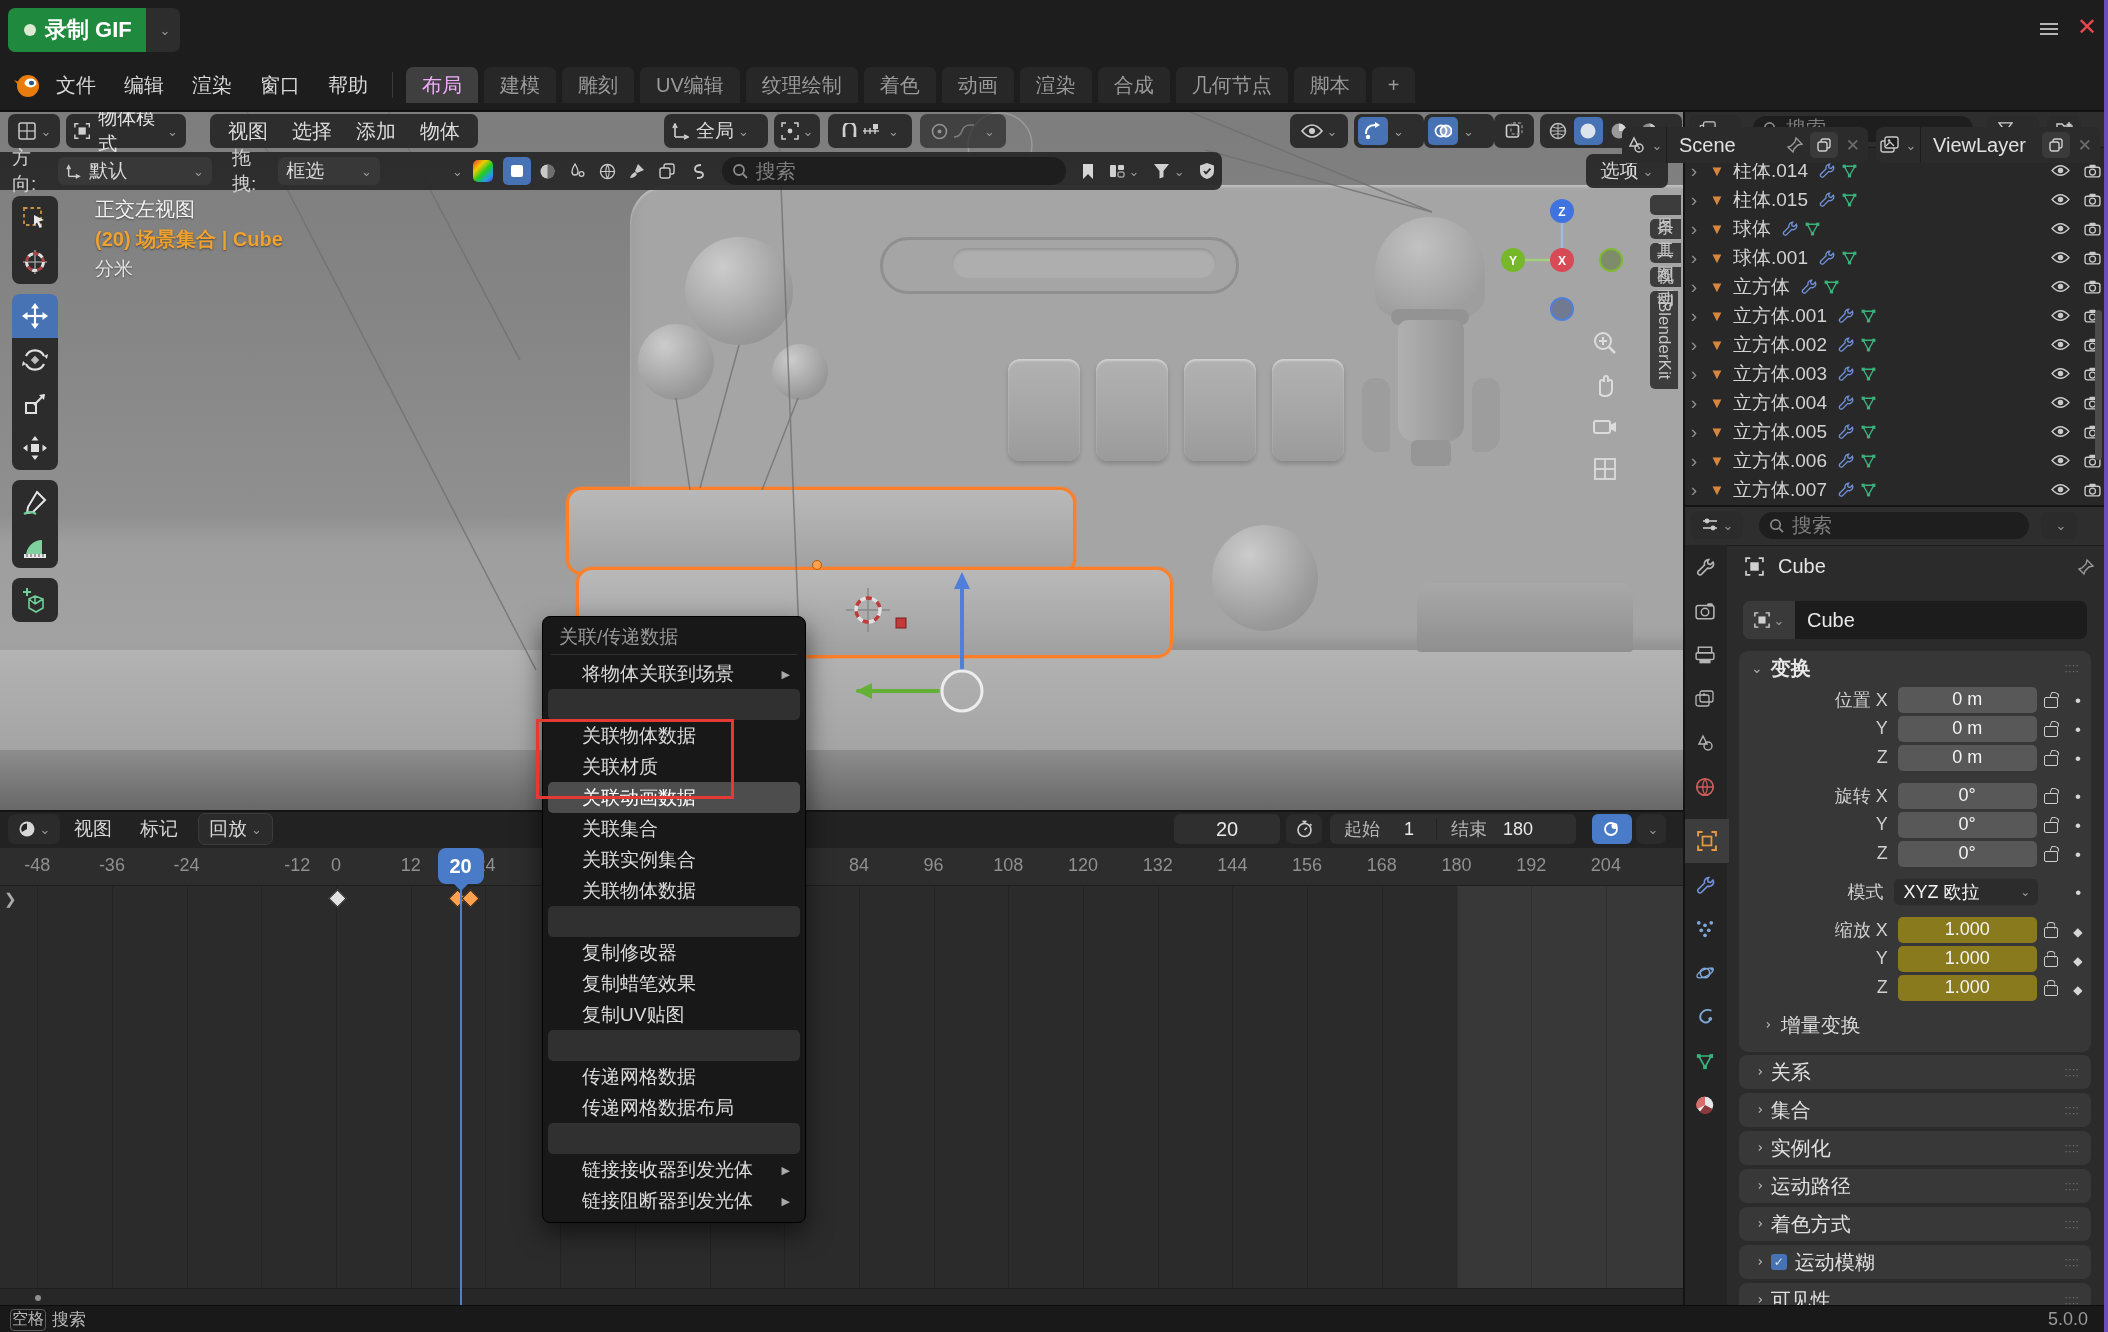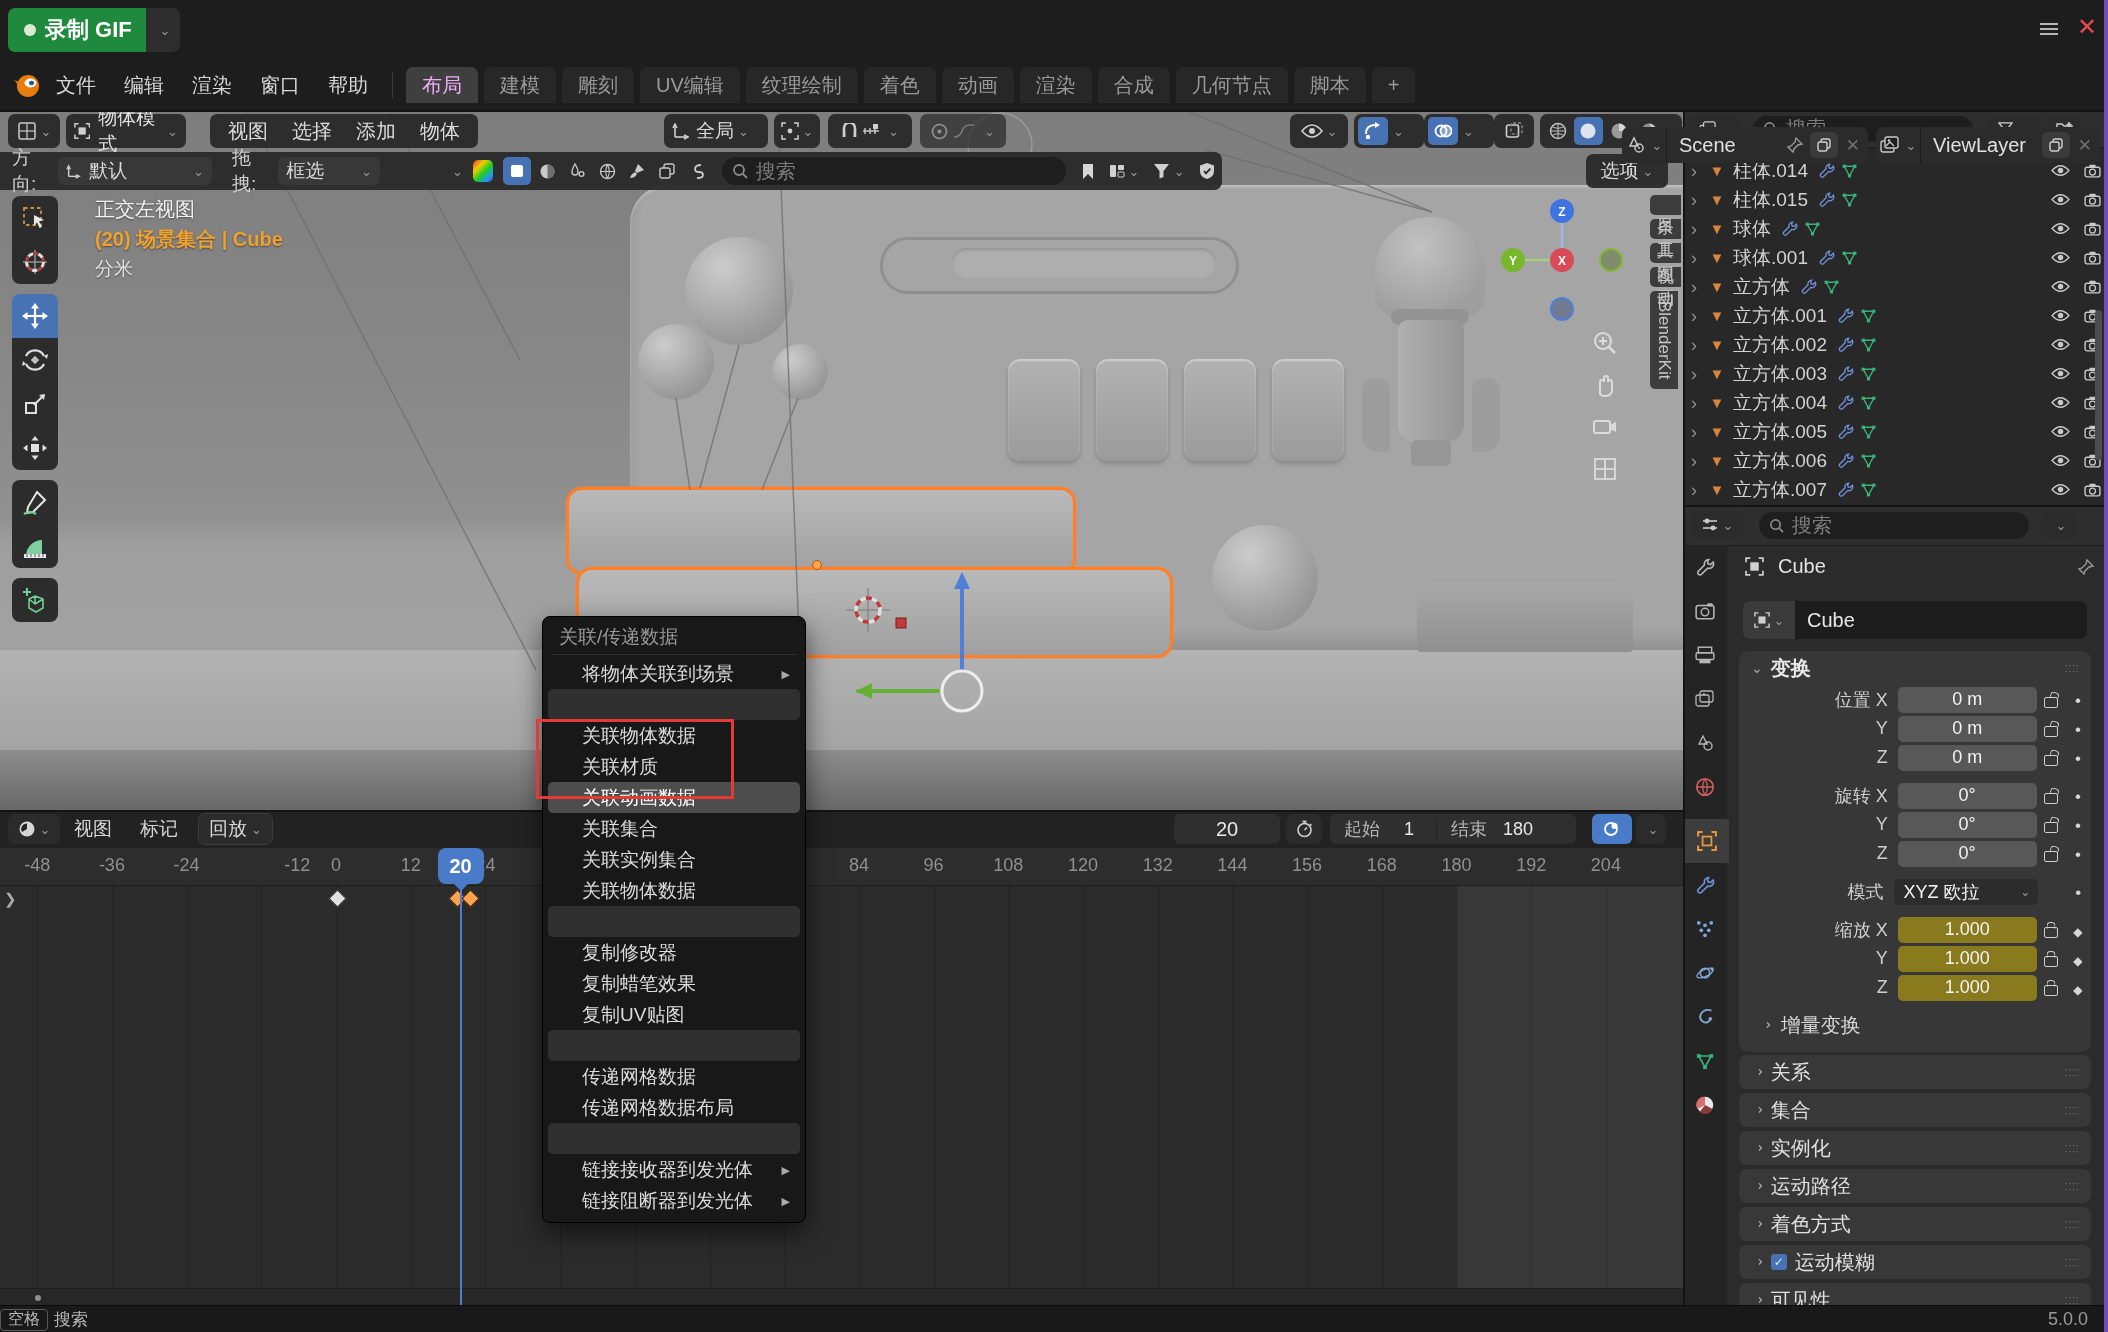--- a/index.html
+++ b/index.html
@@ -152,21 +152,21 @@
   .trow.mode .lock{visibility:hidden}
   .keyw{width:28px;text-align:center;color:#d6d6d6}
   .keyw::after{content:"•";font-size:17px}
   .trow.scale .keyw::after{content:"◆";font-size:12px}
   .cpanel{position:absolute;left:12px;width:352px;height:34px;background:#383838;border-radius:8px;display:flex;align-items:center;padding:0 12px;gap:8px;color:#e0e0e0;box-sizing:border-box}
   .cchev{color:#aaa;font-size:14px}
   .checkbox{width:16px;height:16px;background:#4772b3;border-radius:3px;color:#dfe8f5;font-size:12px;display:flex;align-items:center;justify-content:center}
 
   
   #statusbar{left:0;top:1305px;width:2108px;height:27px;background:#191919;z-index:50;border-top:1px solid #0c0c0c;display:flex;align-items:center}
-  .keycap{border:1px solid #5a5a5a;border-radius:4px;color:#b8b8b8;font-size:16px;padding:0 7px;height:20px;display:flex;align-items:center}
+  .keycap{border:1px solid #5a5a5a;border-radius:4px;color:#b8b8b8;font-size:16px;padding:0 1px;margin-left:10px;height:20px;display:flex;align-items:center}
   #status-action{color:#b8b8b8;font-size:17px;margin-left:6px}
   #version{position:absolute;right:20px;color:#9a9a9a;font-size:18px}
 
   .border-line{position:absolute;background:#141414;z-index:35}
   #purple-edge{position:absolute;right:0;top:0;width:4px;height:1332px;background:#6d4db8;z-index:90}
 </style>
 </head>
 <body>
 
 <div id="app">

